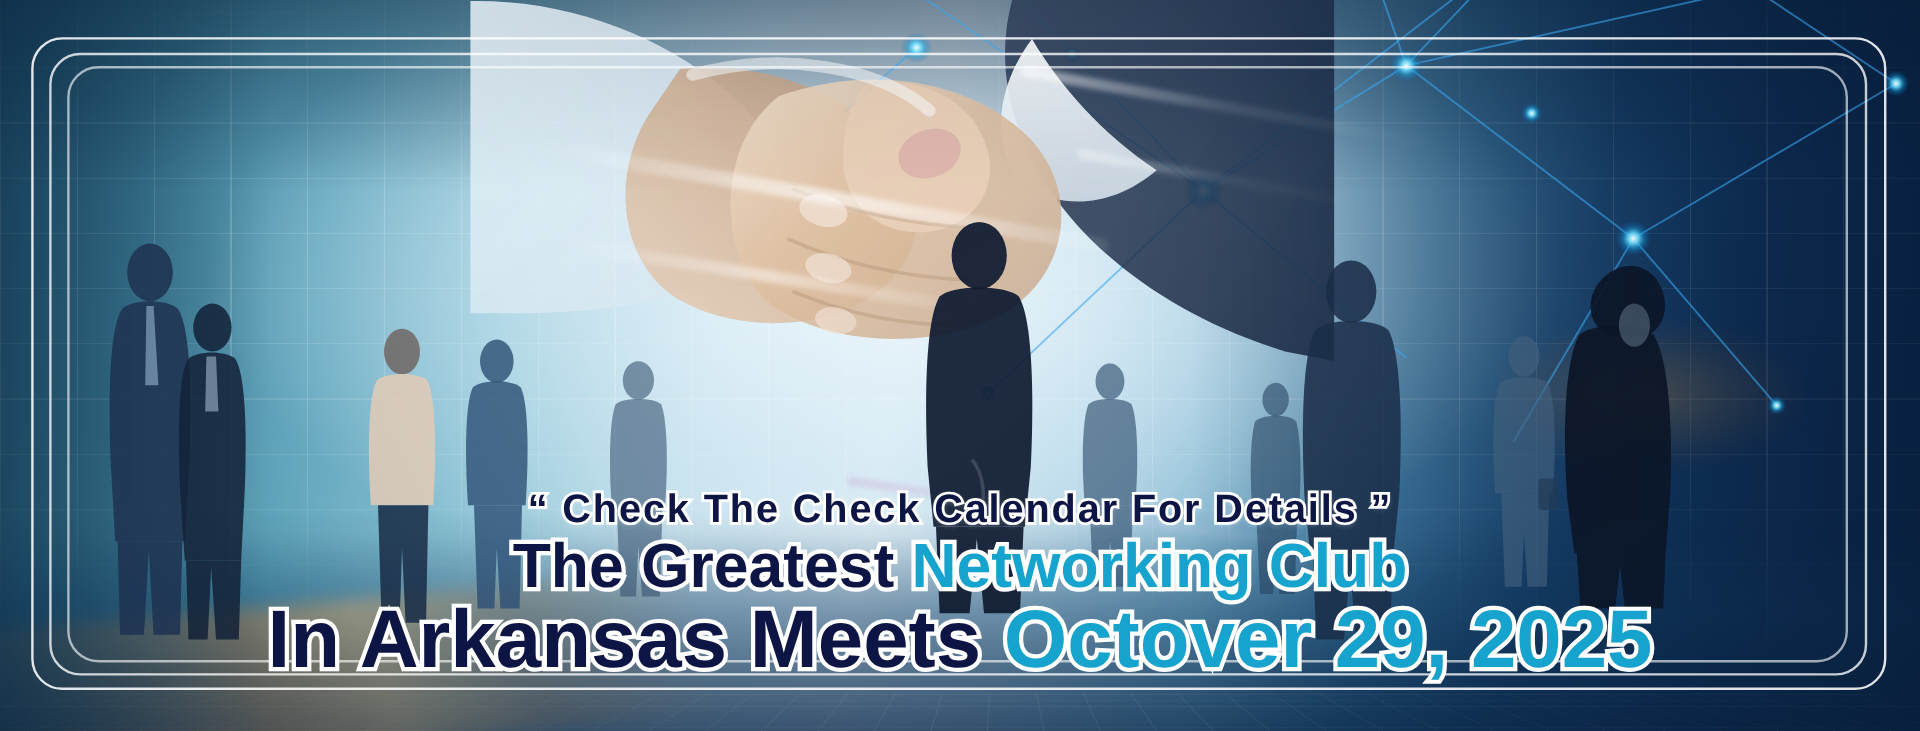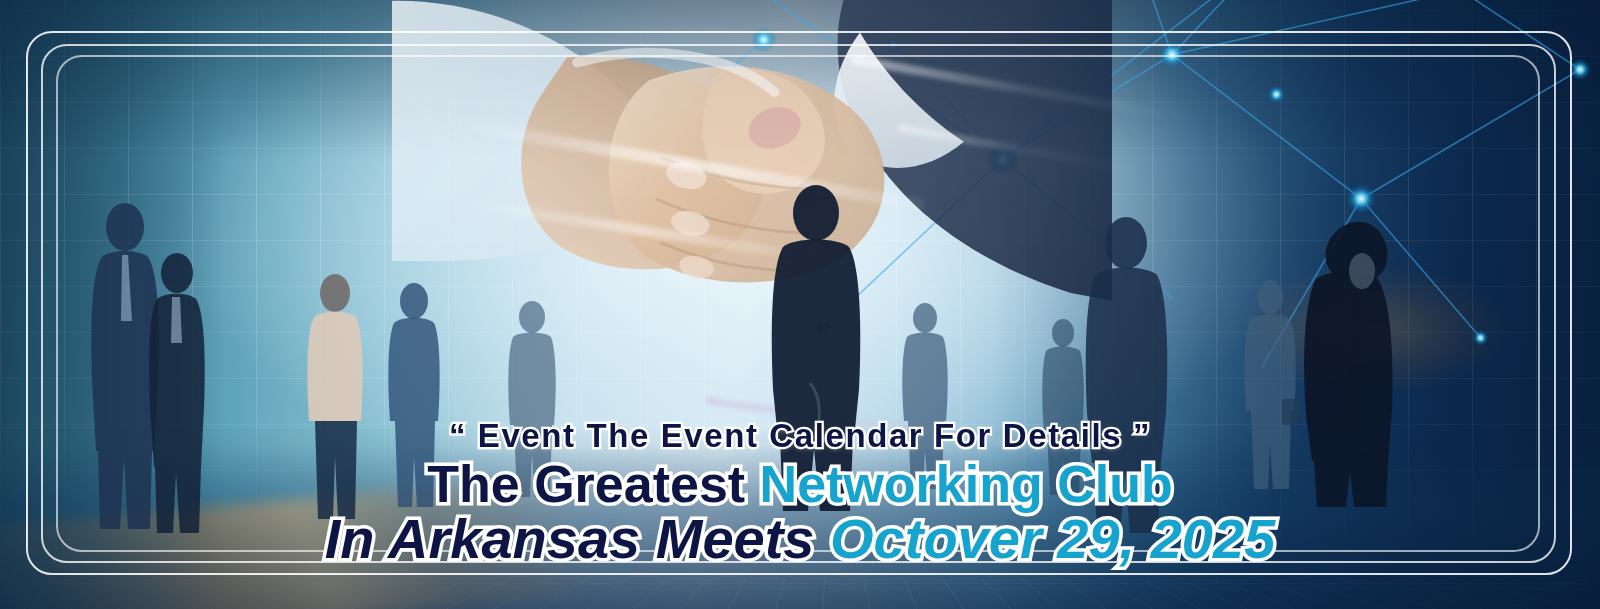--- a/index.html
+++ b/index.html
@@ -146,21 +146,21 @@
 
   .headline1, .headline2{
     font-family:"Liberation Sans", sans-serif;
     font-weight:700;
     line-height:.98;
     white-space:nowrap;
     -webkit-text-stroke:7px #ffffff;
     paint-order:stroke fill;
   }
   .headline1{ font-size:52px; letter-spacing:0px; margin-bottom:2px; }
-  .headline2{ font-size:56px; letter-spacing:0px;font-style:italic; }
+  .headline2{ font-size:68px; letter-spacing:0px; }
 
   .headline1 span, .headline2 span{
     display:inline;
     -webkit-text-stroke:inherit;
     paint-order:stroke fill;
   }
   .t-navy{ color:#0d1545; }
   .t-cyan{ color:#16a3cd; }
 
   .scale-x{ display:inline-block; transform:scaleX(.93); transform-origin:center; }
@@ -397,21 +397,21 @@
   </div>
 
   <div class="frames">
     <div class="frm f1"></div>
     <div class="frm f2"></div>
     <div class="frm f3"></div>
   </div>
 
   <div class="copy">
 
-    <div class="tagline">“ Event The Event Calendar For Details ”</div>
+    <div class="tagline">“ Check The Check Calendar For Details ”</div>
 
     <div class="headline1"><span class="scale-x"><span class="t-navy">The Greatest </span><span class="t-cyan">Networking Club</span></span></div>
 
     <div class="headline2"><span class="scale-x"><span class="t-navy">In Arkansas Meets </span><span class="t-cyan">Octover 29, 2025</span></span></div>
 
   </div>
 
 </div>
 
 </body></html>

